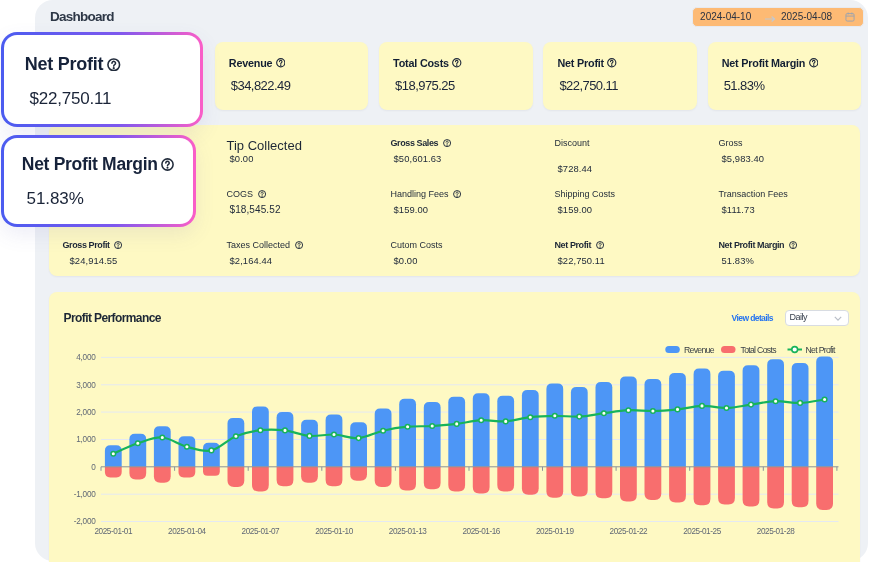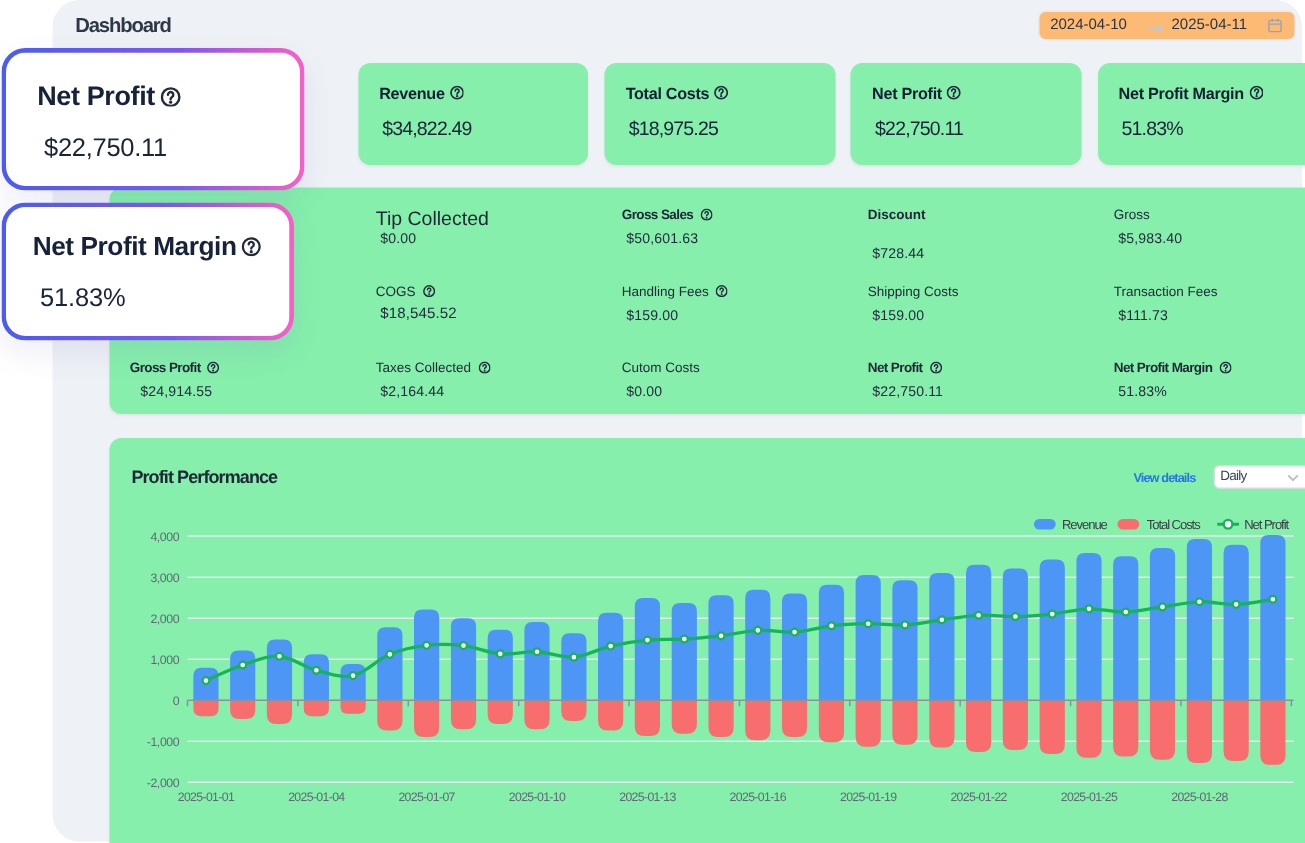--- a/index.html
+++ b/index.html
@@ -1,29 +1,29 @@
 <!DOCTYPE html>
 <html><head><meta charset="utf-8"><style>
 * { margin:0; padding:0; box-sizing:border-box; }
 html,body { width:870px; height:562px; background:#fff; font-family:"Liberation Sans", sans-serif; position:relative; overflow:hidden; }
 .content { position:absolute; left:35px; top:0; width:833px; height:561px; background:#eef1f5; border-radius:18px; }
-.card { position:absolute; background:#86efac; border-radius:8px; box-shadow:0 1px 2px rgba(16,24,40,.05);margin-left:24px; }
+.card { position:absolute; background:#fef9c3; border-radius:8px; box-shadow:0 1px 2px rgba(16,24,40,.05); }
 .kl { position:absolute; left:14px; top:15.5px; font-size:10.8px; font-weight:700; letter-spacing:-0.2px; color:#131f33; }
 .kv { position:absolute; left:16px; top:36.4px; font-size:13px; letter-spacing:-0.55px; color:#1a2438; }
 .ov { position:absolute; background:linear-gradient(#fff,#fff) padding-box, linear-gradient(90deg,#4b5cf0,#7d58ee 58%,#fb5ec7) border-box; border:3.5px solid transparent; border-radius:16px; box-shadow:0 8px 20px rgba(90,90,180,.10); }
 </style></head>
 <body>
 <div class="content"></div>
 <div style="position:absolute;left:50.1px;top:8.8px;font-size:13.5px;font-weight:700;letter-spacing:-0.75px;color:#2e3847">Dashboard</div>
 <div style="position:absolute;left:692.3px;top:7.4px;width:171.9px;height:19.7px;background:#fdba74;border:1px solid #e7eaef;border-radius:5px">
   <span style="position:absolute;left:6.8px;top:2.8px;font-size:10px;color:#2a3342">2024-04-10</span>
   <svg width="12" height="8" viewBox="0 0 12 8" style="position:absolute;left:71px;top:6.5px">
       <path d="M1 4 H10.3 M7.6 1.5 L10.6 4 L7.6 6.5" fill="none" stroke="#c2c8d0" stroke-width="1.1"></path>
     </svg>
-  <span style="position:absolute;left:87.7px;top:2.8px;font-size:10px;color:#2a3342">2025-04-11</span>
+  <span style="position:absolute;left:87.7px;top:2.8px;font-size:10px;color:#2a3342">2025-04-08</span>
   <svg width="10" height="10" viewBox="0 0 16 16" style="position:absolute;left:152px;top:4px">
       <rect x="1.5" y="2.5" width="13" height="12" rx="2" fill="none" stroke="#9aa3b0" stroke-width="1.5"></rect>
       <line x1="1.5" y1="6.5" x2="14.5" y2="6.5" stroke="#9aa3b0" stroke-width="1.5"></line>
       <line x1="5" y1="0.8" x2="5" y2="4" stroke="#9aa3b0" stroke-width="1.5"></line>
       <line x1="11" y1="0.8" x2="11" y2="4" stroke="#9aa3b0" stroke-width="1.5"></line>
     </svg>
 </div>
 <div class="card" style="left:214.8px;top:41.8px;width:153.5px;height:68.1px">
     <div class="kl">Revenue<svg width="9.5" height="9.5" viewBox="0 0 16 16" style="vertical-align:-0.4px;margin-left:3.5px">
         <circle cx="8" cy="8" r="6.9" fill="none" stroke="#212b3b" stroke-width="1.9"></circle>
@@ -58,21 +58,21 @@
   </div>
 <div class="card" style="left:48.5px;top:125.3px;width:811.5px;height:150.7px">
     <div style="position:absolute;left:178.0px;top:12.6px;font-size:13px;font-weight:400;letter-spacing:0px;color:#1d2736">Tip Collected</div>
     <div style="position:absolute;left:181.0px;top:27.3px;font-size:9.4px;letter-spacing:0.1px;color:#222c3c">$0.00</div>
     <div style="position:absolute;left:342.0px;top:12.6px;font-size:9px;font-weight:700;letter-spacing:-0.4px;color:#1d2736">Gross Sales<svg width="8.2" height="8.2" viewBox="0 0 16 16" style="vertical-align:-1.2px;margin-left:4.5px">
         <circle cx="8" cy="8" r="6.9" fill="none" stroke="#212b3b" stroke-width="1.9"></circle>
         <path d="M5.9 6.1 a2.1 2.1 0 1 1 3.2 1.8 c-.8.5-1.1.9-1.1 1.7" fill="none" stroke="#212b3b" stroke-width="1.9" stroke-linecap="round"></path>
         <circle cx="8" cy="12" r="1.3" fill="#212b3b"></circle>
       </svg></div>
     <div style="position:absolute;left:345.0px;top:27.3px;font-size:9.4px;letter-spacing:0.1px;color:#222c3c">$50,601.63</div>
-    <div style="position:absolute;left:506.0px;top:12.6px;font-size:9px;font-weight:700;letter-spacing:0px;color:#1d2736">Discount</div>
+    <div style="position:absolute;left:506.0px;top:12.6px;font-size:9px;font-weight:400;letter-spacing:0px;color:#1d2736">Discount</div>
     <div style="position:absolute;left:509.0px;top:38px;font-size:9.4px;letter-spacing:0.1px;color:#222c3c">$728.44</div>
     <div style="position:absolute;left:670.0px;top:12.6px;font-size:9px;font-weight:400;letter-spacing:0px;color:#1d2736">Gross</div>
     <div style="position:absolute;left:673.0px;top:27.3px;font-size:9.4px;letter-spacing:0.1px;color:#222c3c">$5,983.40</div>
     <div style="position:absolute;left:178.0px;top:63.6px;font-size:9px;font-weight:400;letter-spacing:0px;color:#1d2736">COGS<svg width="8.2" height="8.2" viewBox="0 0 16 16" style="vertical-align:-1.2px;margin-left:4.5px">
         <circle cx="8" cy="8" r="6.9" fill="none" stroke="#212b3b" stroke-width="1.9"></circle>
         <path d="M5.9 6.1 a2.1 2.1 0 1 1 3.2 1.8 c-.8.5-1.1.9-1.1 1.7" fill="none" stroke="#212b3b" stroke-width="1.9" stroke-linecap="round"></path>
         <circle cx="8" cy="12" r="1.3" fill="#212b3b"></circle>
       </svg></div>
     <div style="position:absolute;left:181.0px;top:78.8px;font-size:10px;letter-spacing:0.1px;color:#222c3c">$18,545.52</div>
     <div style="position:absolute;left:342.0px;top:63.6px;font-size:9px;font-weight:400;letter-spacing:0px;color:#1d2736">Handling Fees<svg width="8.2" height="8.2" viewBox="0 0 16 16" style="vertical-align:-1.2px;margin-left:4.5px">

